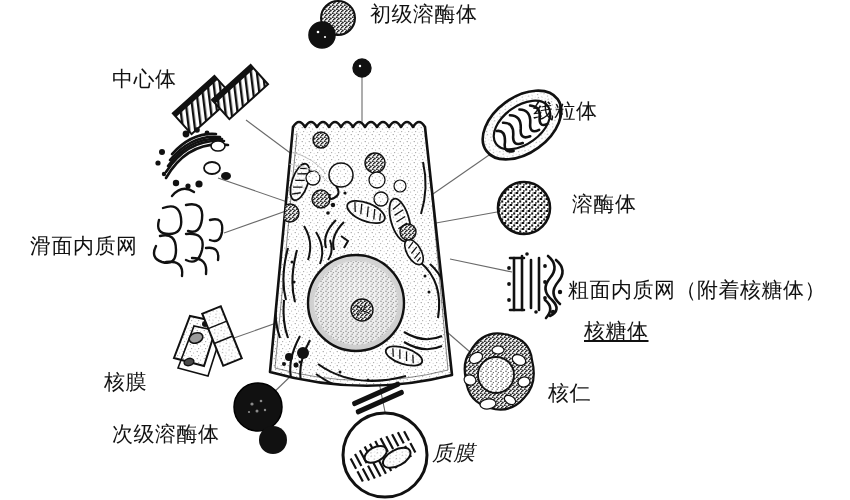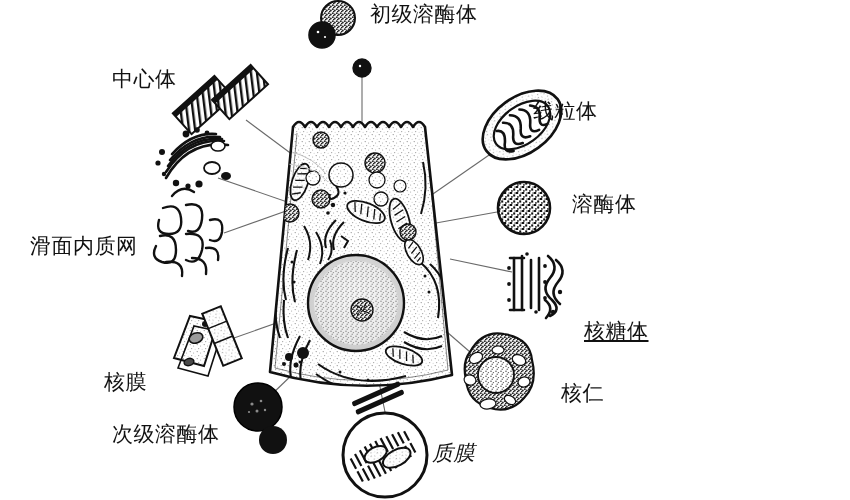--- a/index.html
+++ b/index.html
@@ -350,19 +350,20 @@
         <ellipse cx="498" cy="350" rx="6" ry="4"></ellipse>
       </g>
     </g>
   </svg>
 
   <div class="lbl" style="left:370px;top:3px;">初级溶酶体</div>
   <div class="lbl" style="left:112px;top:52px;margin-top:16px;">中心体</div>
   <div class="lbl" style="left:533px;top:100px;">线粒体</div>
   <div class="lbl" style="left:572px;top:193px;">溶酶体</div>
   <div class="lbl" style="left:22px;top:235px;margin-left:8px;">滑面内质网</div>
+  <div class="lbl" style="left:568px;top:279px;">粗面内质网（附着核糖体）</div>
   <div class="lbl" style="left:584px;top:320px;text-decoration:underline;">核糖体</div>
   <div class="lbl" style="left:104px;top:340px;margin-top:31px;">核膜</div>
-  <div class="lbl" style="left:548px;top:382px;margin-left:13px;">核仁</div>
+  <div class="lbl" style="left:548px;top:382px;">核仁</div>
   <div class="lbl" style="left:112px;top:423px;text-align:center;">次级溶酶体</div>
   <div class="lbl" style="left:432px;top:442px;font-style:italic;">质膜</div>
 
 </div>
 
 </body></html>

